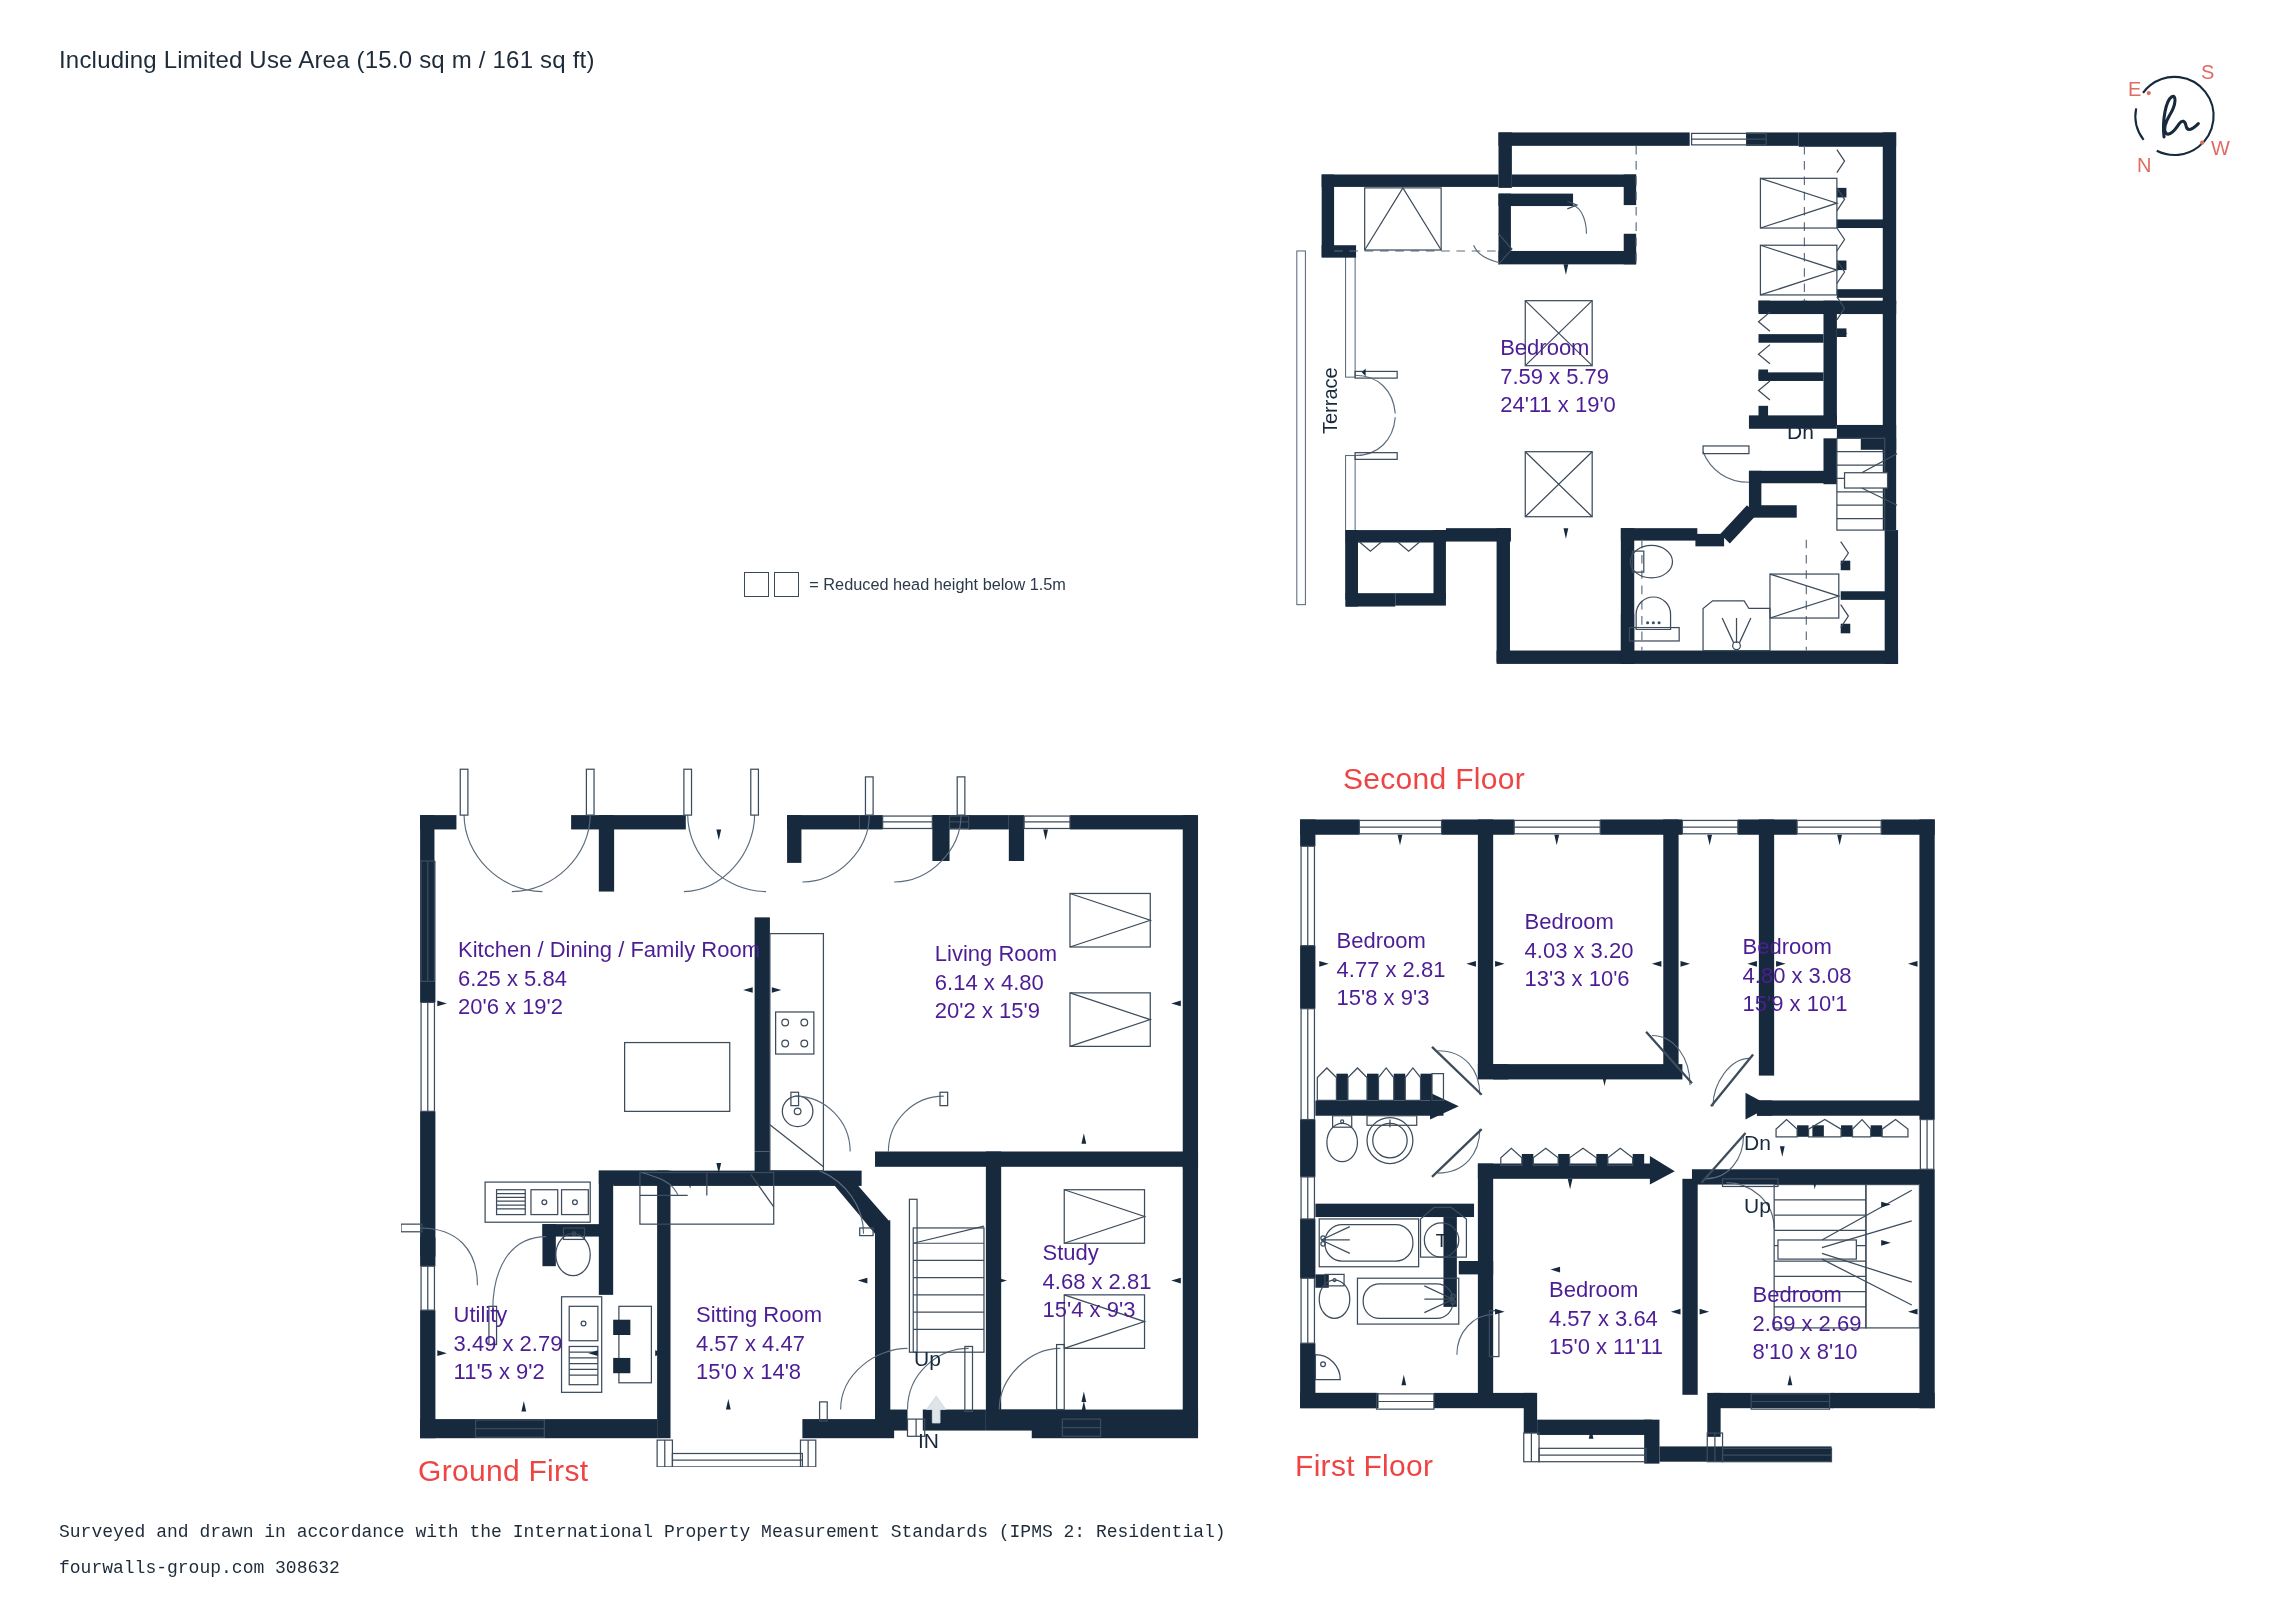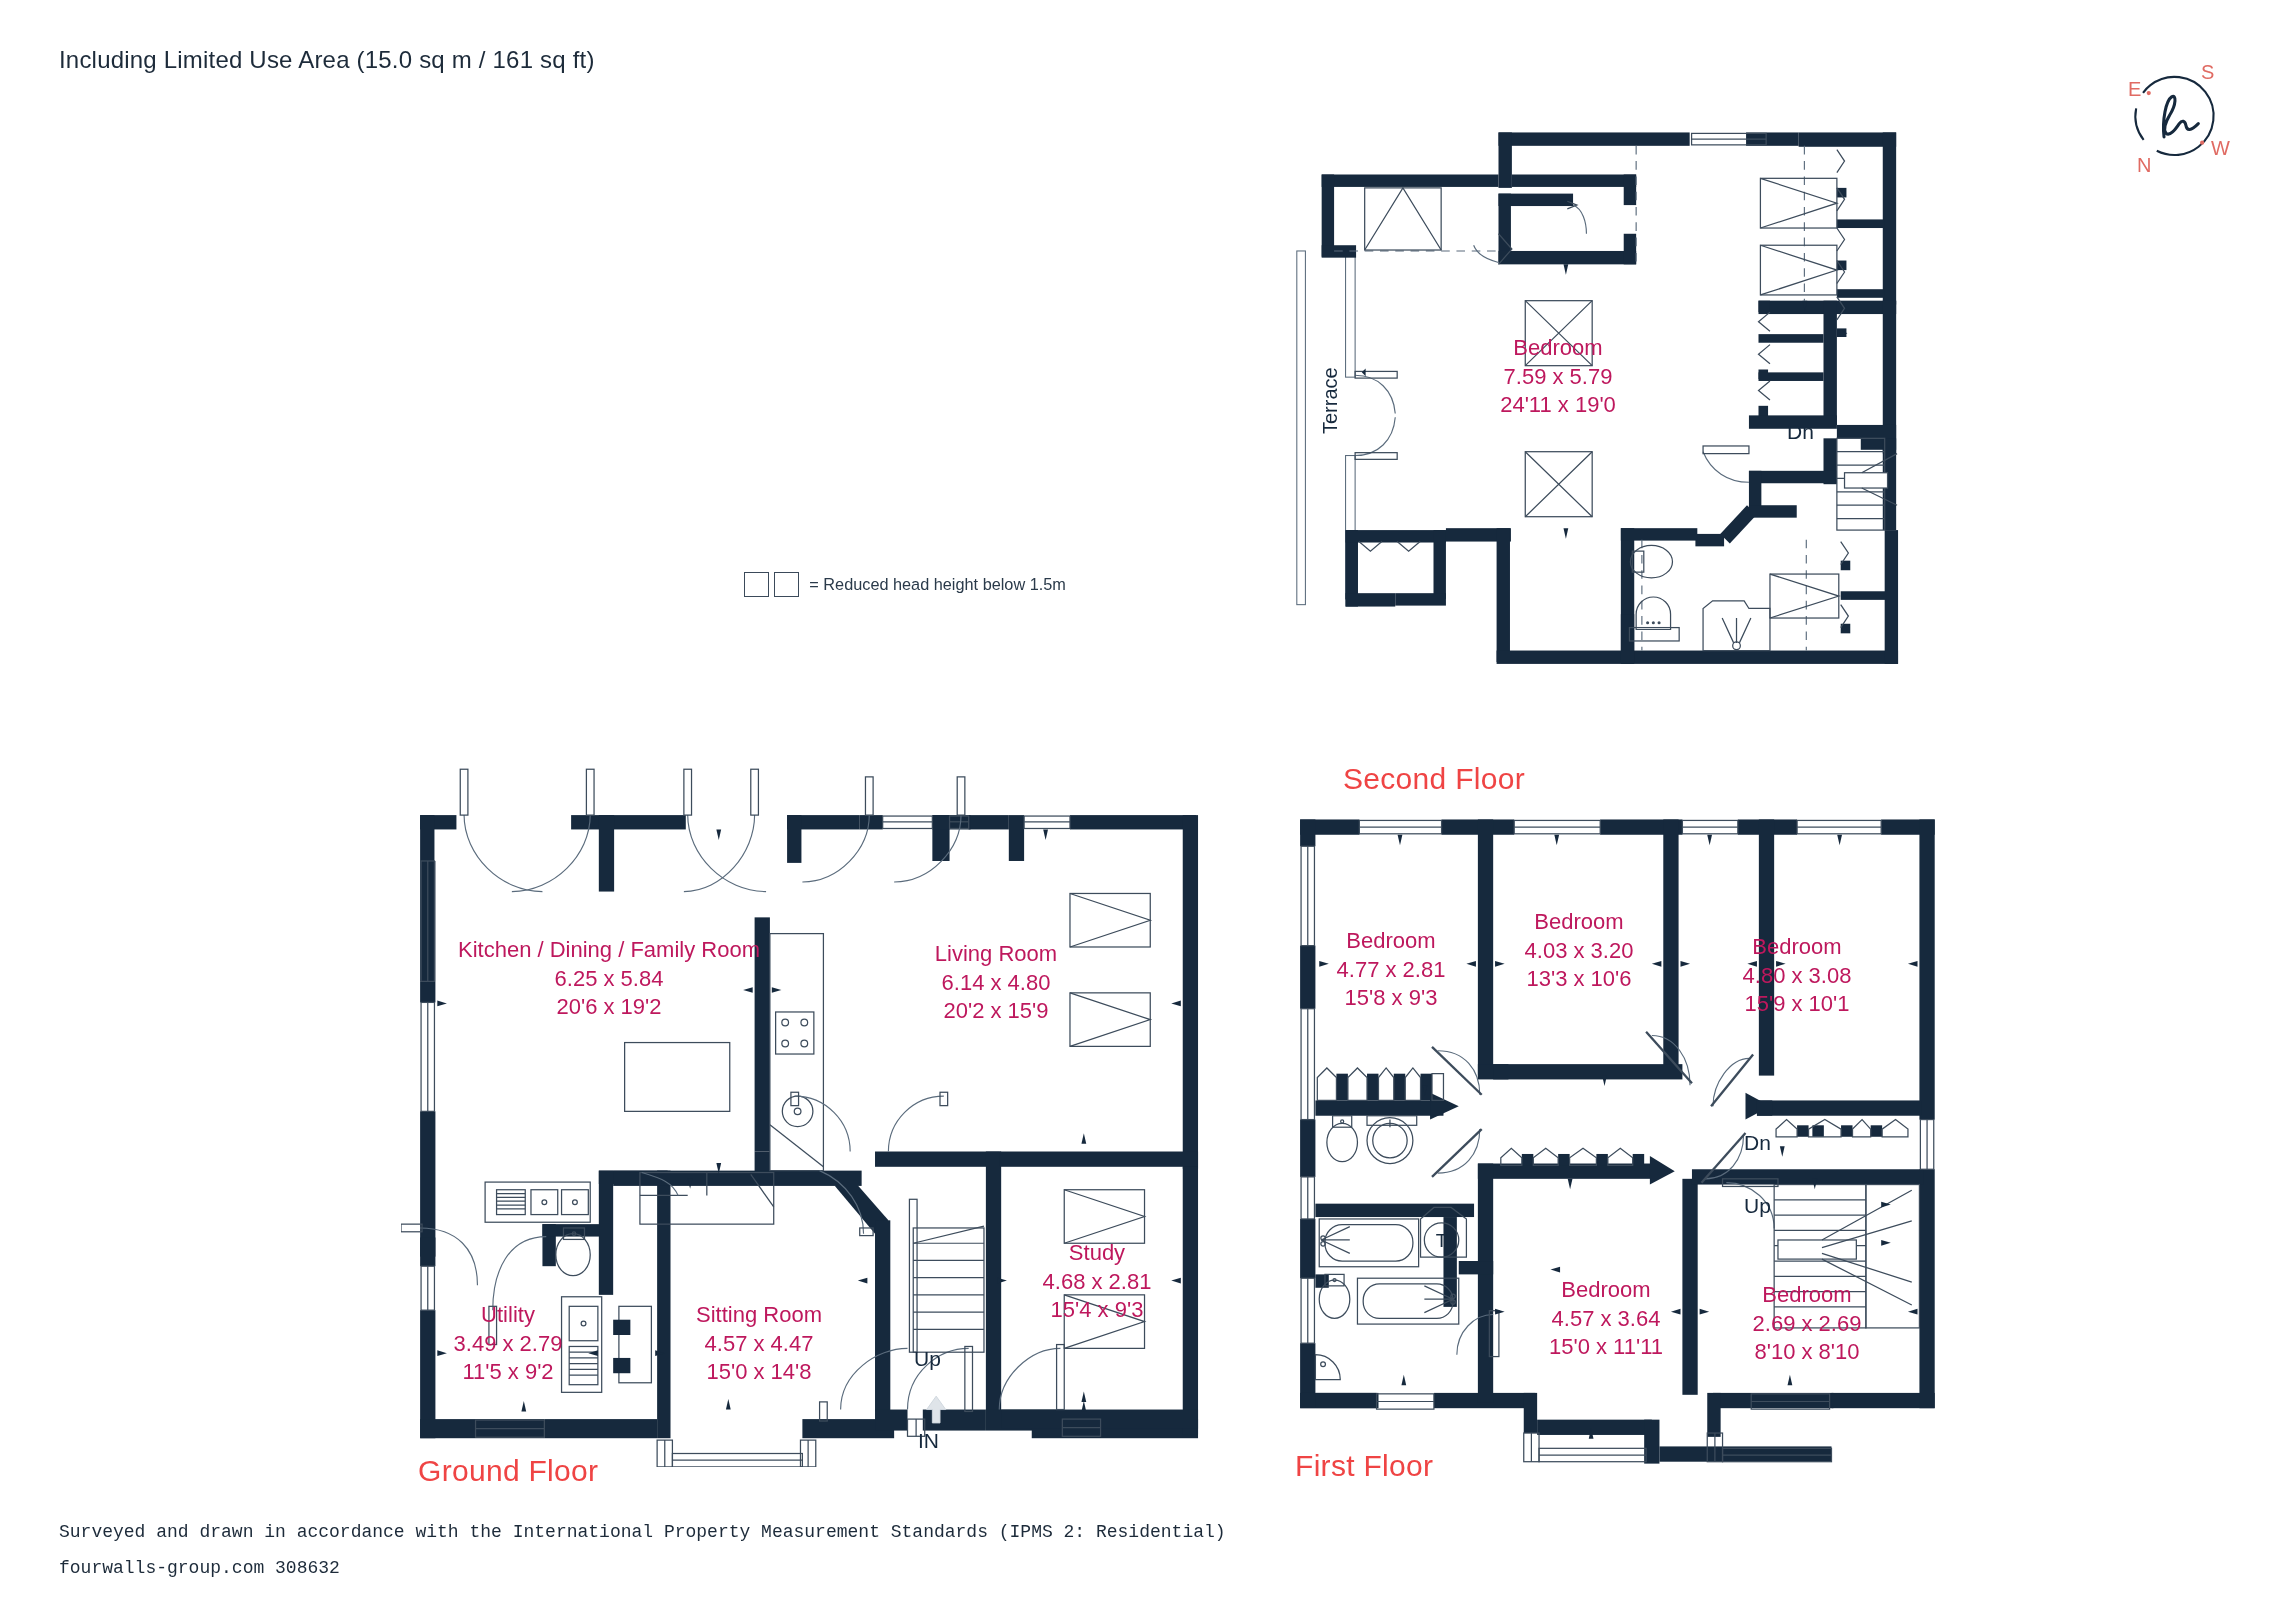--- a/index.html
+++ b/index.html
@@ -55,24 +55,24 @@
   .floor-label {
     font-size: 30px;
     color: #ef4444;
     white-space: nowrap;
     letter-spacing: 0.3px;
   }
 
   
   .room-label {
     position: absolute;
-    text-align: center;
+    text-align: left;
     line-height: 1.30;
     white-space: nowrap;
-    color: #be185d;
+    color: #4c1d95;
     transform: translateX(-50%);
   }
   .room-label .rm-name { font-size: 22px; display:block; }
   .room-label .rm-m    { font-size: 22px; display:block; }
   .room-label .rm-f    { font-size: 22px; display:block; }
 
   .mini-label {
     position: absolute;
     font-size: 21px;
     color: #16293d;
@@ -553,21 +553,21 @@
     <span class="rm-f">15'0 x 14'8</span>
   </div>
   <div class="room-label" style="left:107px; top:551px;">
     <span class="rm-name">Utility</span>
     <span class="rm-m">3.49 x 2.79</span>
     <span class="rm-f">11'5 x 9'2</span>
   </div>
   <div class="mini-label" style="left:513px; top:597px;">Up</div>
   <div class="mini-label" style="left:517px; top:679px;">IN</div>
 </div>
-<div class="abs floor-label" style="left:418px; top:1454px;">Ground Floor</div>
+<div class="abs floor-label" style="left:418px; top:1454px;">Ground First</div>
 
 <div class="abs" style="left:1281px; top:808px; width:669px; height:669px;">
   <svg width="669" height="669" viewBox="0 0 700 700">
     <g class="wall">
 
       <rect x="20" y="12" width="62" height="16"></rect>
       <rect x="168" y="12" width="76" height="16"></rect>
       <rect x="334" y="12" width="86" height="16"></rect>
       <rect x="478" y="12" width="62" height="16"></rect>
       <rect x="628" y="12" width="56" height="16"></rect>

